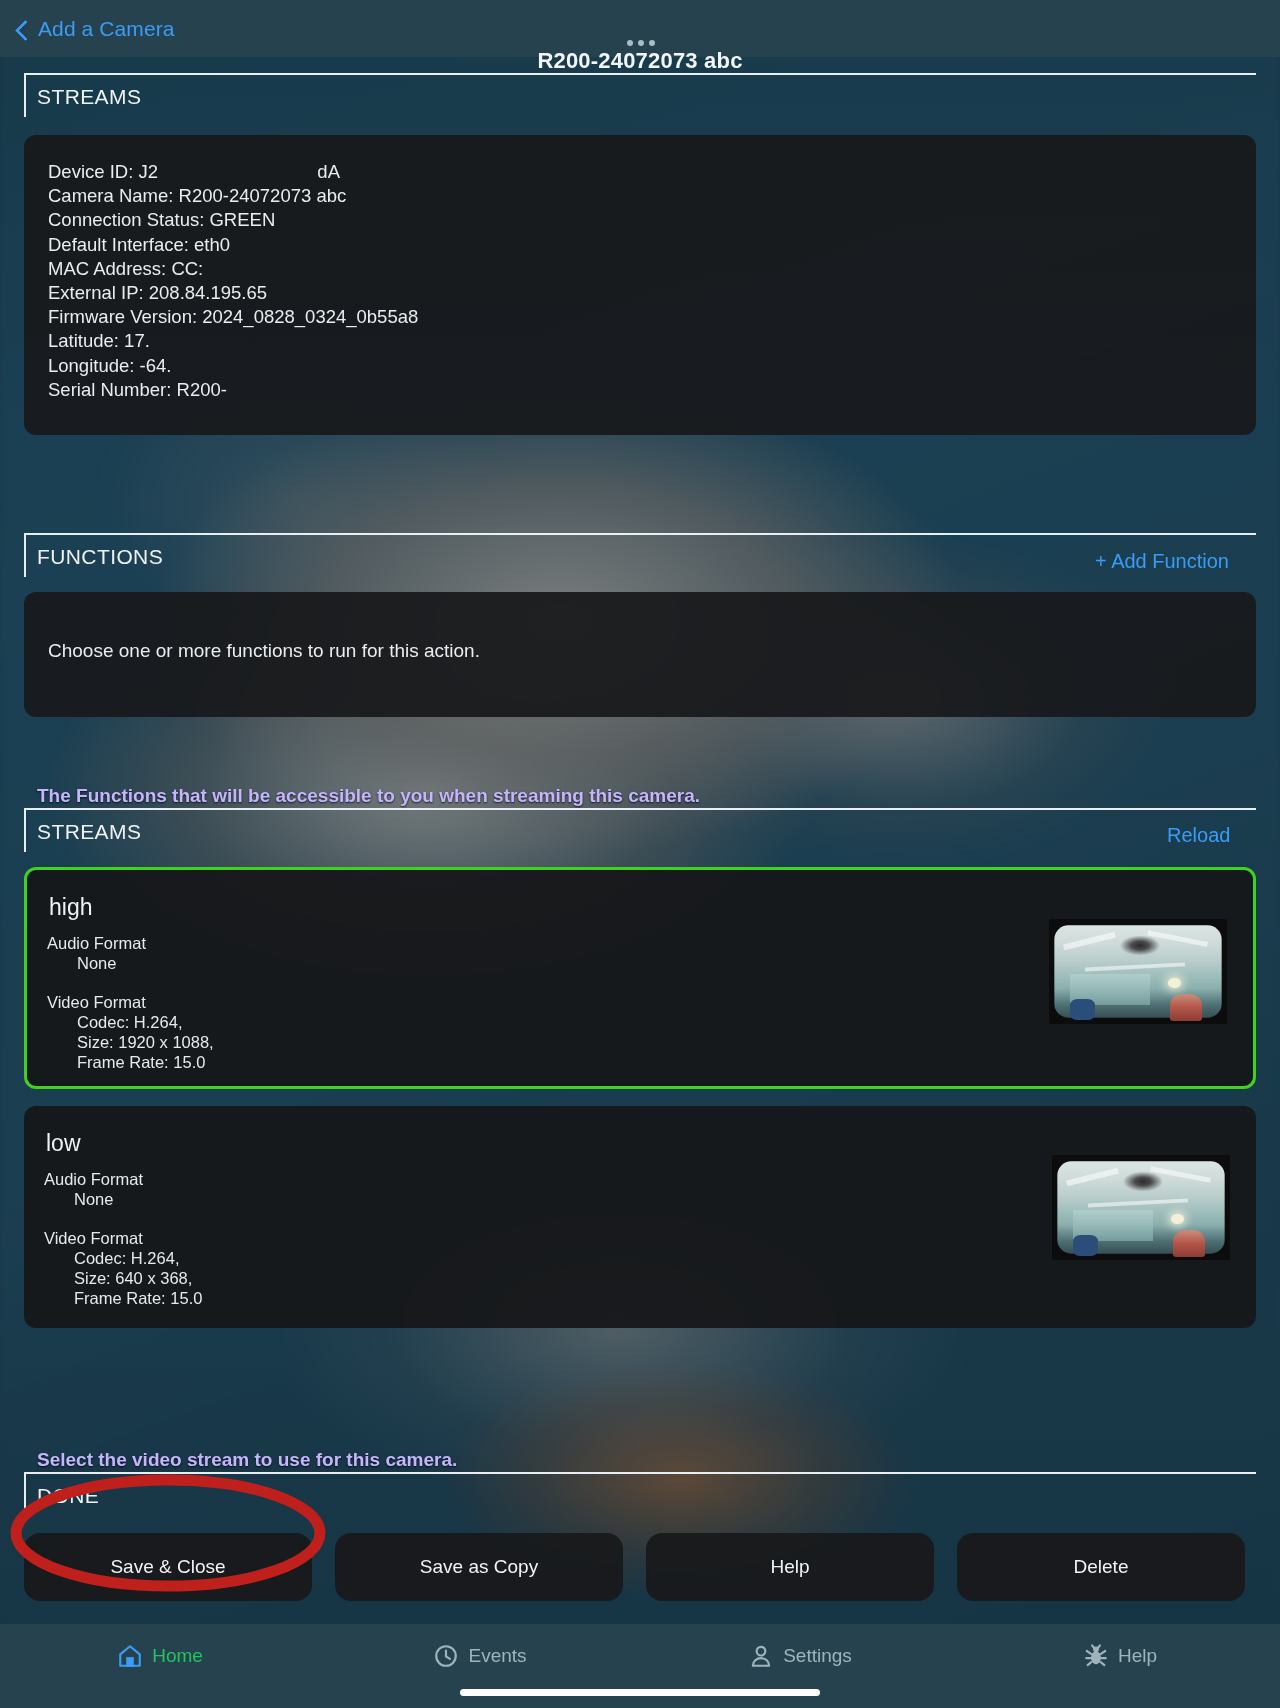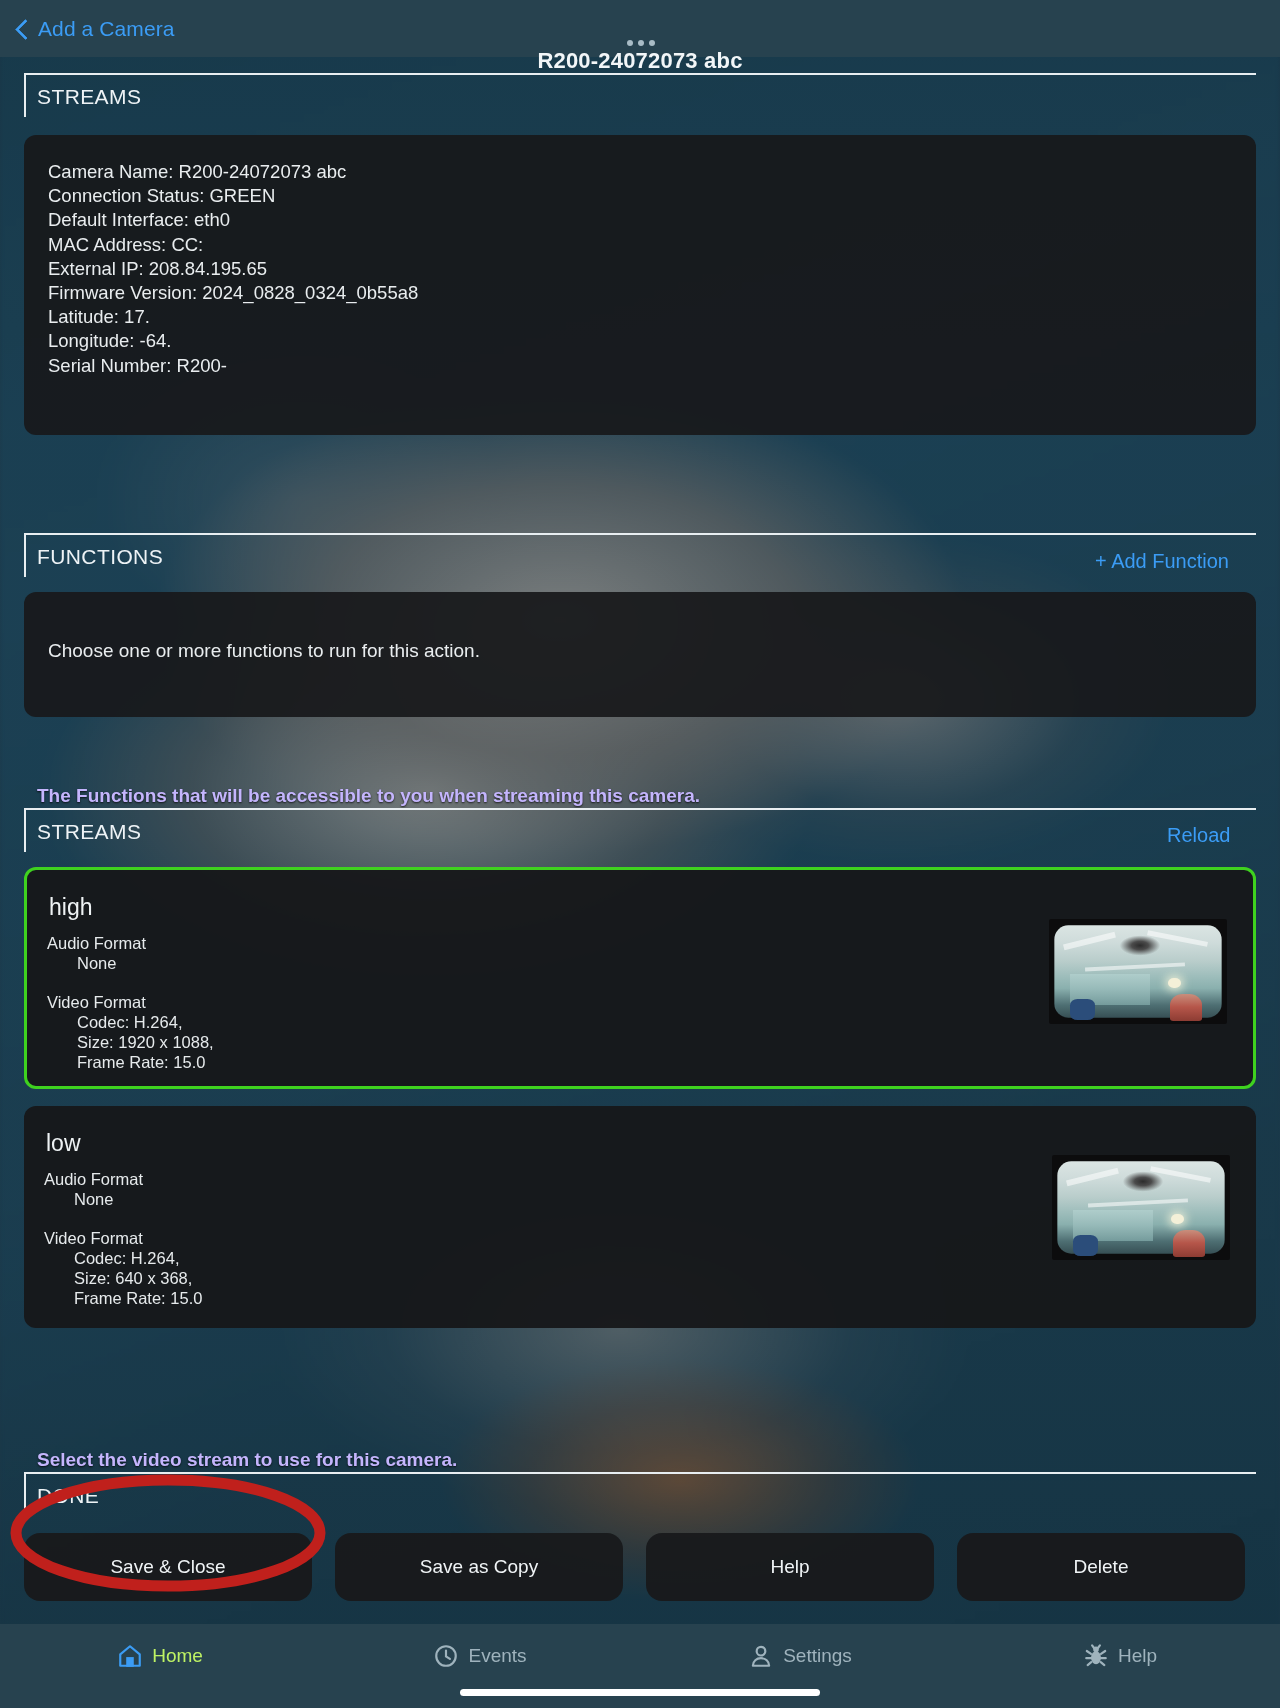--- a/index.html
+++ b/index.html
@@ -48,21 +48,21 @@
     top: 0; left: 0;
     width: 1280px;
     height: 57px;
     z-index: 10;
     background: #27424f;
     display: flex;
     align-items: center;
   }
   .nav-back {
     display: flex;
-    align-items: center;
+    align-items: flex-end;
     gap: 9px;
     margin-left: 16px;
     cursor: pointer;
   }
   .chevron-left {
     width: 13px; height: 22px;
     position: relative;
   }
   .chevron-left::before {
     content: "";
@@ -286,21 +286,21 @@
     height: 56px;
     display: flex;
     align-items: center;
     justify-content: center;
     gap: 9px;
     cursor: pointer;
     color: #9fb3bd;
     font-size: 19px;
     padding-top: 8px;
   }
-  .tab.active { color: #bef264; }
+  .tab.active { color: #22c55e; }
   .tab svg { display: block; }
   .home-indicator {
     position: absolute;
     left: 50%;
     transform: translateX(-50%);
     bottom: 12px;
     width: 360px;
     height: 7px;
     border-radius: 4px;
     background: #ffffff;
@@ -330,20 +330,21 @@
   </div>
 
   <div class="content">
 
     <div class="section-head" style="left:24px; top:16px; width:1232px;">
       <span class="title">STREAMS</span>
     </div>
 
     <div class="panel" style="left:24px; top:78px; width:1232px; height:300px;">
       <div style="position:absolute; left:24px; top:25px;">
+        <div class="kv">Device ID: J2                               dA</div>
         <div class="kv">Camera Name: R200-24072073 abc</div>
         <div class="kv">Connection Status: GREEN</div>
         <div class="kv">Default Interface: eth0</div>
         <div class="kv">MAC Address: CC:</div>
         <div class="kv">External IP: 208.84.195.65</div>
         <div class="kv">Firmware Version: 2024_0828_0324_0b55a8</div>
         <div class="kv">Latitude: 17.</div>
         <div class="kv">Longitude: -64.</div>
         <div class="kv">Serial Number: R200-</div>
       </div>

